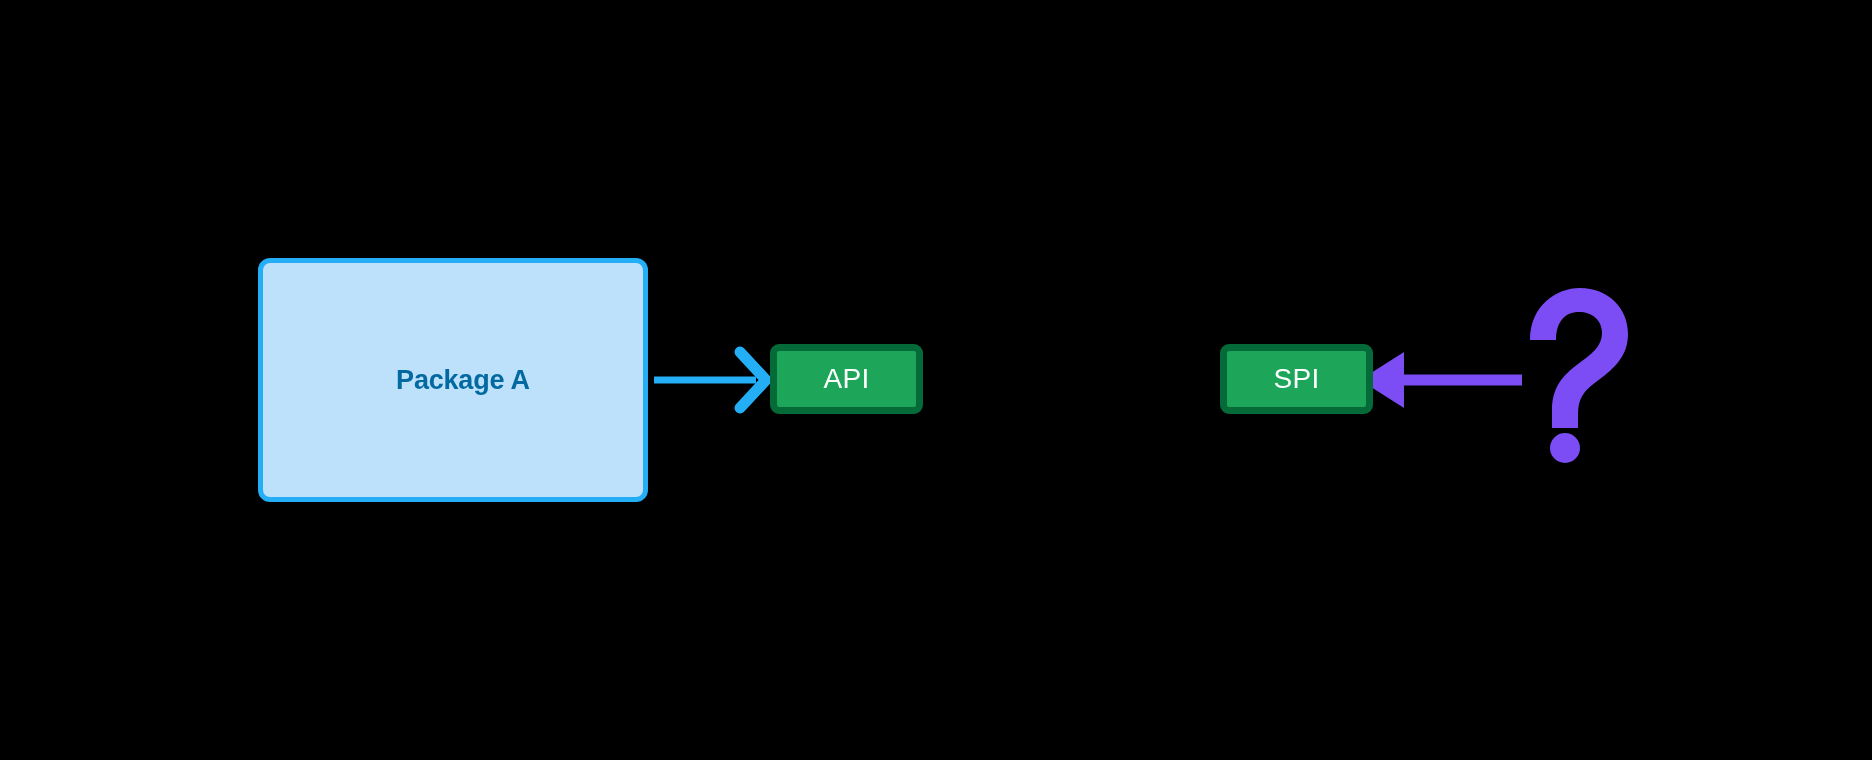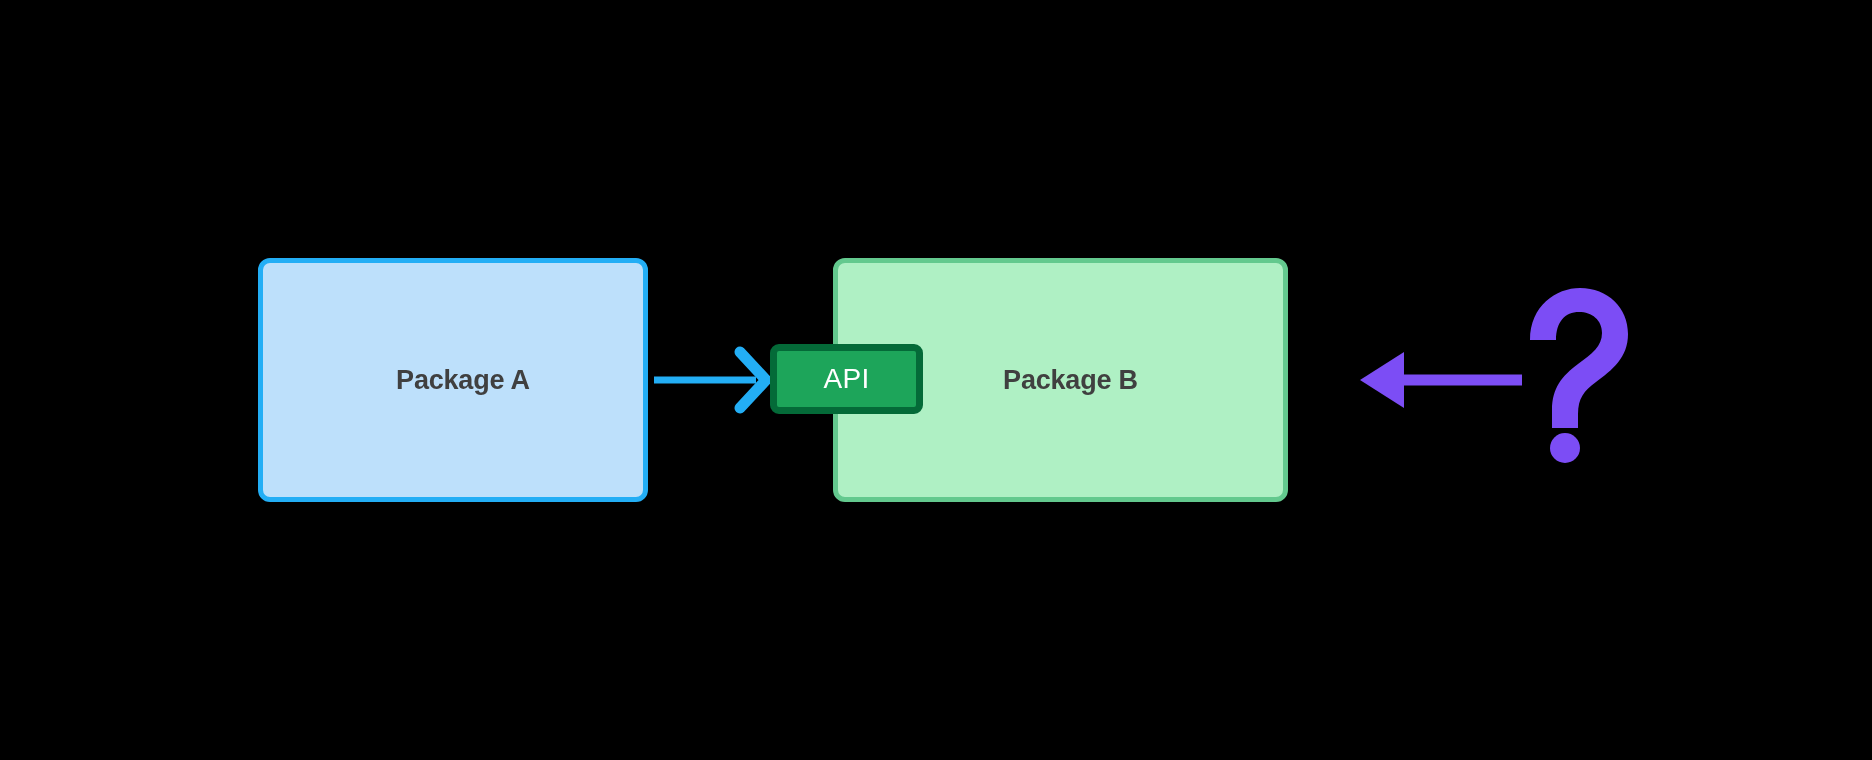--- a/index.html
+++ b/index.html
@@ -47,21 +47,21 @@
     top: 258px;
     width: 455px;
     height: 244px;
     background: #AFF0C4;
     border: 5px solid #63C98E;
   }
 
   .package-label {
     font-size: 27px;
     font-weight: bold;
-    color: #404040;
+    color: #0369a1;
     letter-spacing: -0.2px;
     user-select: none;
     margin-left: 20px;
   }
 
   
   .iface-box {
     position: absolute;
     box-sizing: border-box;
     display: flex;
@@ -118,24 +118,24 @@
 
   <svg class="connector-svg" id="blue-arrow-svg" viewBox="0 0 130 100">
     <line x1="6" y1="50" x2="108" y2="50" stroke="#23AEF5" stroke-width="7" stroke-linecap="butt"></line>
     <polyline points="92,22 118,50 92,78" fill="none" stroke="#23AEF5" stroke-width="11" stroke-linecap="round" stroke-linejoin="round"></polyline>
   </svg>
 
   <div class="iface-box" id="api-box">
     <span class="iface-label">API</span>
   </div>
 
-  <div class="package-box" id="package-b-box">
-    <span class="package-label">Package B</span>
+
+  <div class="iface-box" id="spi-box">
+    <span class="iface-label">SPI</span>
   </div>
-
 
   <svg class="connector-svg" id="purple-arrow-svg" viewBox="0 0 190 100">
     <line x1="50" y1="50" x2="172" y2="50" stroke="#7C4DF5" stroke-width="11" stroke-linecap="butt"></line>
     <polygon points="10,50 54,22 54,78" fill="#7C4DF5"></polygon>
   </svg>
 
   <div id="question-mark">
     <svg width="130" height="190" viewBox="0 0 130 190">
       <path d="M 18 64
                C 18 30, 44 12, 68 12

